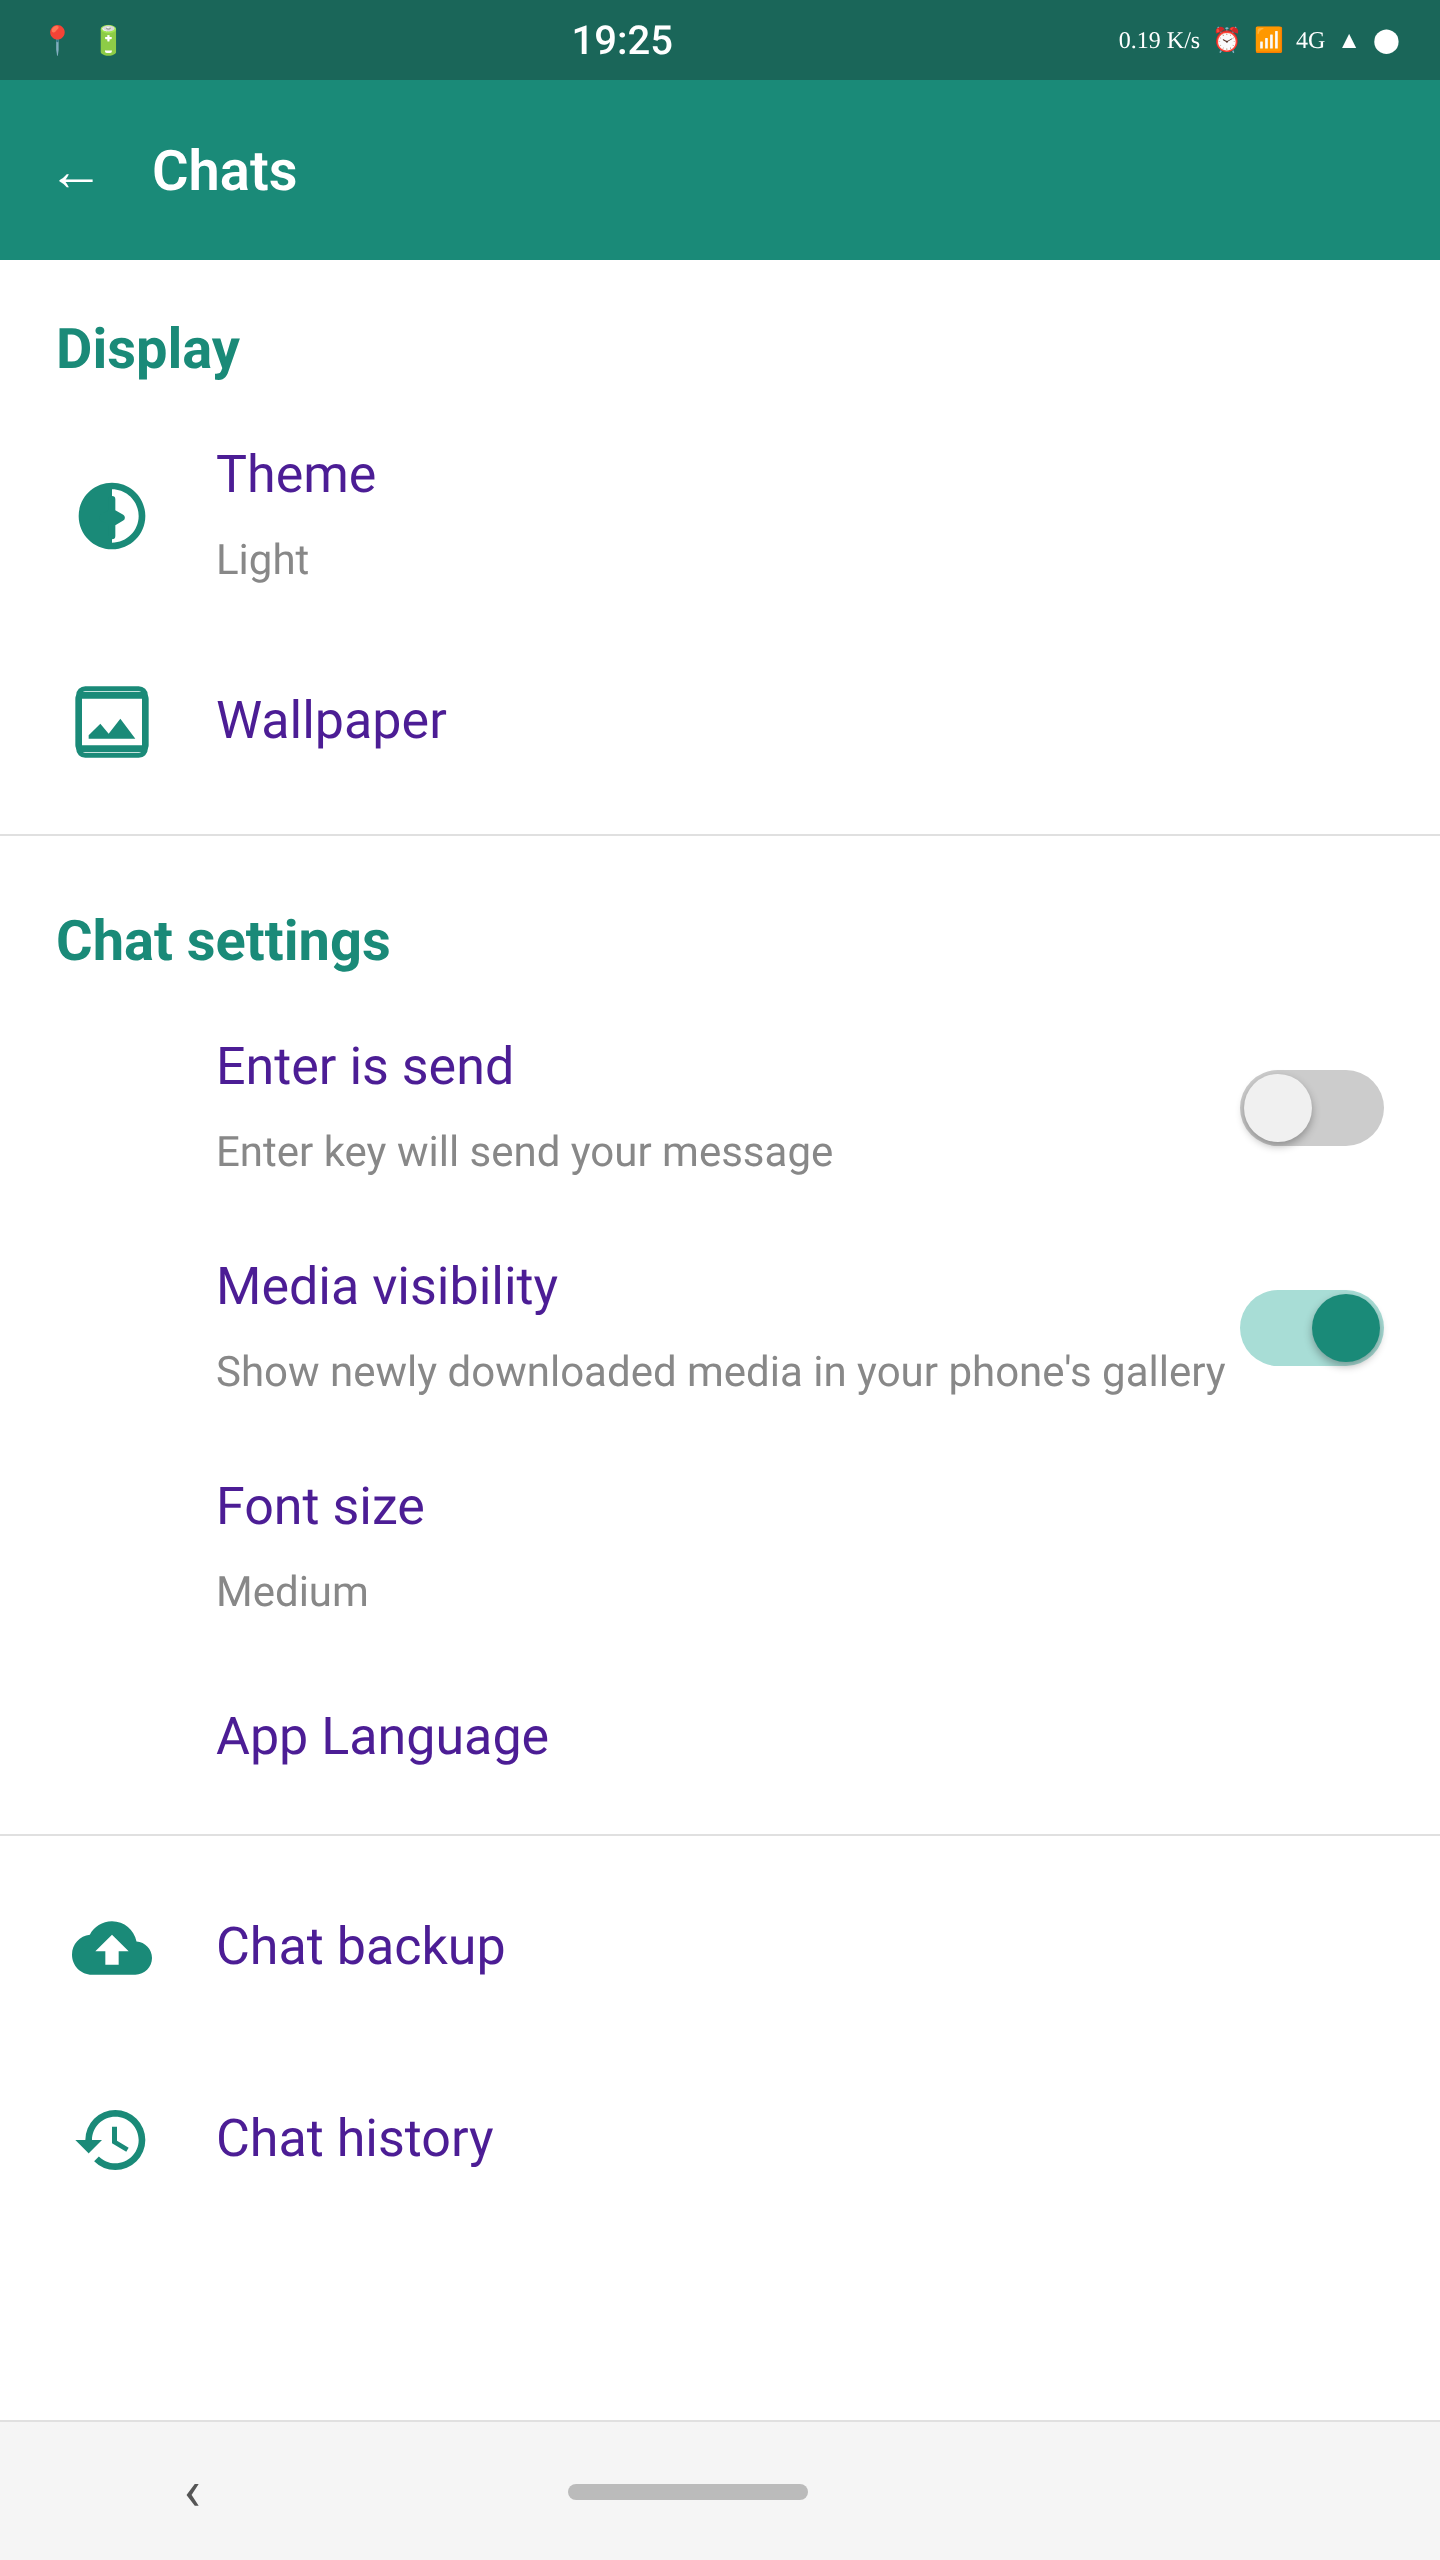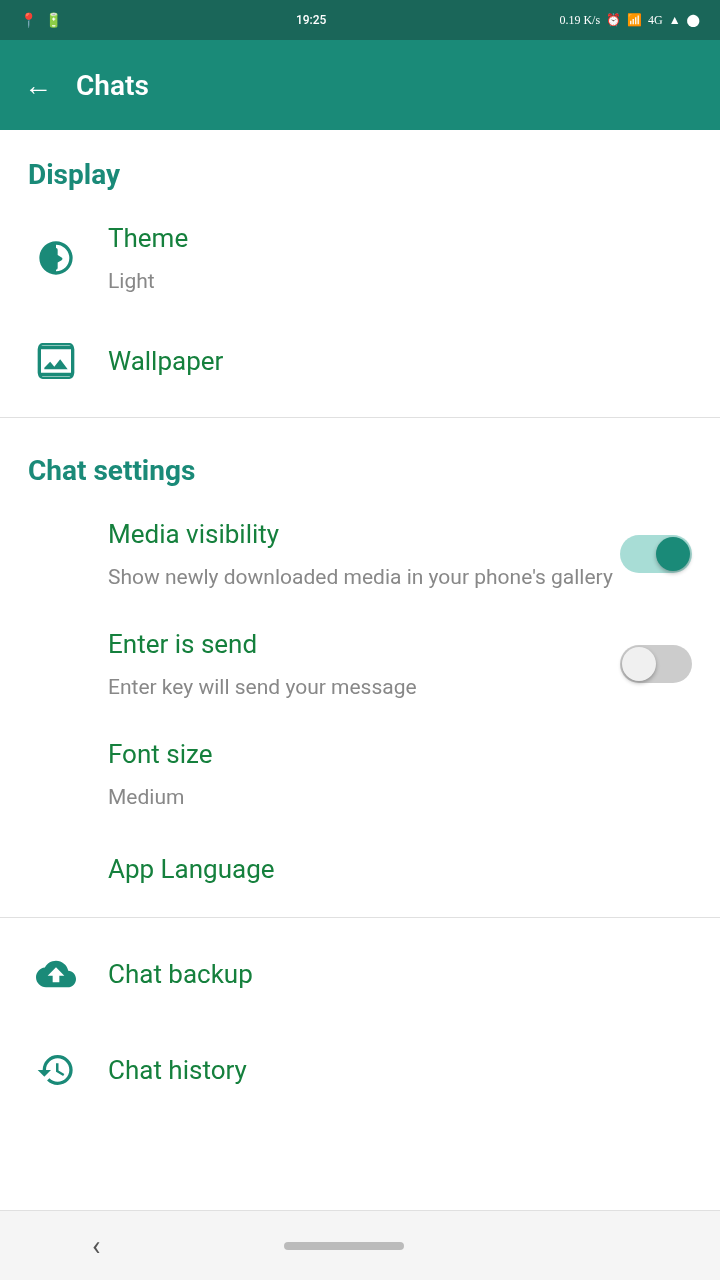--- a/index.html
+++ b/index.html
@@ -17,21 +17,21 @@
       background: #1a6659;
       height: 40px;
       display: flex;
       align-items: center;
       justify-content: space-between;
       padding: 0 20px;
       color: #fff;
       font-size: 14px;
     }
     .status-left { display: flex; gap: 8px; align-items: center; }
-    .status-center { font-size: 12px; font-weight: 500; }
+    .status-center { font-size: 20px; font-weight: 500; }
     .status-right { display: flex; gap: 6px; align-items: center; font-size: 12px; font-family: Liberation Serif, serif; }
 
     
     .app-bar {
       background: #1a8a78;
       height: 90px;
       display: flex;
       align-items: center;
       padding: 0 24px;
       gap: 24px;
@@ -82,21 +82,21 @@
 
     .setting-icon svg {
       width: 40px;
       height: 40px;
       fill: #1a8a78;
     }
 
     .setting-text { flex: 1; }
     .setting-title {
       font-size: 26px;
-      color: #15803d;
+      color: #4c1d95;
       font-weight: 400;
     }
     .setting-subtitle {
       font-size: 21px;
       color: #888;
       margin-top: 16px;
     }
 
     
     .toggle-container {
@@ -228,37 +228,37 @@
       <div class="setting-title">Wallpaper</div>
     </div>
   </div>
 
   <div class="divider"></div>
 
   <div class="section-header">Chat settings</div>
 
   <div class="setting-row-indented">
     <div class="setting-text">
+      <div class="setting-title">Enter is send</div>
+      <div class="setting-subtitle">Enter key will send your message</div>
+    </div>
+    <div class="toggle-container">
+      <div class="toggle off">
+        <div class="toggle-knob"></div>
+      </div>
+    </div>
+  </div>
+
+  <div class="setting-row-indented">
+    <div class="setting-text">
       <div class="setting-title">Media visibility</div>
       <div class="setting-subtitle">Show newly downloaded media in your phone's gallery</div>
     </div>
     <div class="toggle-container">
       <div class="toggle on">
-        <div class="toggle-knob"></div>
-      </div>
-    </div>
-  </div>
-
-  <div class="setting-row-indented">
-    <div class="setting-text">
-      <div class="setting-title">Enter is send</div>
-      <div class="setting-subtitle">Enter key will send your message</div>
-    </div>
-    <div class="toggle-container">
-      <div class="toggle off">
         <div class="toggle-knob"></div>
       </div>
     </div>
   </div>
 
   <div class="setting-row-indented">
     <div class="setting-text">
       <div class="setting-title">Font size</div>
       <div class="setting-subtitle">Medium</div>
     </div>

